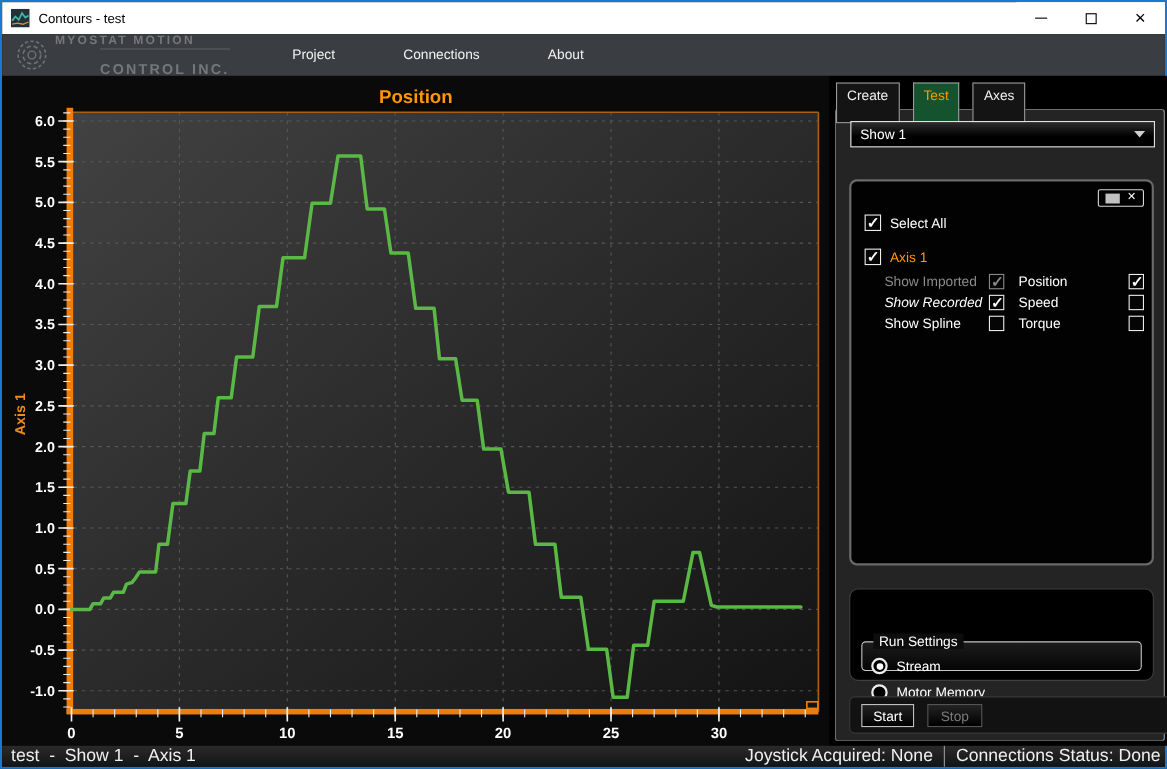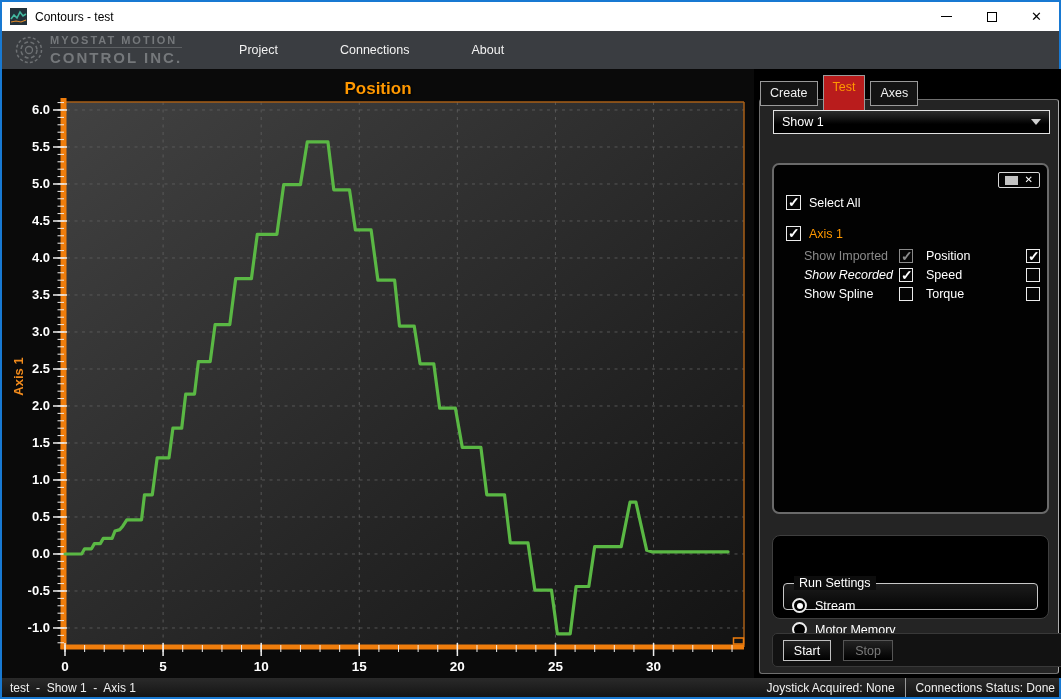--- a/index.html
+++ b/index.html
@@ -14,35 +14,35 @@
   .win-btn { width:45px; height:29px; background:#fff; border:none; color:#000; font-size:13px; display:flex; align-items:center; justify-content:center; cursor:default; }
   .glyph-min { display:block; width:11px; height:1px; background:#000; }
   .glyph-max { display:block; width:10px; height:10px; border:1px solid #000; }
   .glyph-close { font-size:13px; line-height:1; }
 
   
   .menubar { position:absolute; left:0; top:29px; width:1057px; height:38px; background:#3a3d41; display:flex; align-items:center; }
   .logo { display:flex; align-items:center; margin-left:12px; }
   .logo-text { margin-left:6px; color:#75787b; font-weight:bold; }
   .logo-line1 { font-size:11px; letter-spacing:2px; }
-  .logo-line2 { font-size:15px; letter-spacing:2px; border-top:1px solid #5c5f62; margin-top:1px; padding-top:1px; }
+  .logo-line2 { font-size:13px; letter-spacing:2px; border-top:1px solid #5c5f62; margin-top:1px; padding-top:10px;margin-left:41px; }
   .menu-items { display:flex; margin-left:55px; gap:58px; }
   .menu-item { color:#f2f2f2; font-size:12.5px; padding:4px 2px; cursor:default; }
 
   
   .chart-region { position:absolute; left:0; top:67px; width:752px; height:609px; background:#0a0a0a; }
   .chart-title { position:absolute; left:0; top:10px; width:752px; text-align:center; color:#ff9800; font-size:17px; font-weight:bold; text-shadow:1px 1px 2px #000; }
   .chart-ylabel { position:absolute; left:-14px; top:300px; color:#f08a1c; font-size:13px; font-weight:bold; transform:rotate(-90deg); width:60px; text-align:center; }
   #chart-svg { position:absolute; left:0; top:0; }
 
   
   .side-panel { position:absolute; left:753px; top:67px; width:306px; height:609px; background:#000; }
-  .tabs { position:absolute; left:5px; top:6px; display:flex; gap:5px;align-items:center; }
+  .tabs { position:absolute; left:5px; top:6px; display:flex; gap:12px; }
   .tab { border:1px solid #9a9a9a; background:#141414; color:#f0f0f0; font-size:12.5px; padding:4px 9px 5px; cursor:default; }
-  .tab.active { background:#b91c1c; color:#ff9800; padding-bottom:17px; border-bottom-color:#000; }
+  .tab.active { background:#14532d; color:#ff9800; padding-bottom:17px; border-bottom-color:#000; }
   .tab-page { position:absolute; left:4px; top:30px; width:300px; height:575px; background:#242424; border:1px solid #6f6f6f; border-right-color:#aeaeae; border-radius:3px; }
 
   .dropdown { position:absolute; left:18px; top:41px; width:277px; height:24px; border:1px solid #e2e2e2; background:linear-gradient(#2d2d2d,#000 60%); color:#fff; font-size:12.5px; display:flex; align-items:center; padding:0 8px; cursor:default;gap:20px; }
   .dropdown .dd-label { flex:1; }
   .dd-arrow { width:0; height:0; border-left:5px solid transparent; border-right:5px solid transparent; border-top:6px solid #cfcfcf; }
 
   .axis-panel { position:absolute; left:17px; top:94px; width:277px; height:351px; background:#020202; border:2px solid #6a6a6a; border-radius:7px; }
   .mini-controls { position:absolute; right:7px; top:7px; border:1px solid #d8d8d8; border-radius:2px; display:flex; align-items:center; gap:7px; padding:2px 6px; height:16px; }
   .mini-restore { display:inline-block; width:13px; height:9px; background:#c2c2c2; }
   .mini-close { color:#fff; font-size:10px; line-height:1; }
@@ -69,21 +69,21 @@
   .radio { width:15px; height:15px; border:2px solid #ececec; border-radius:50%; background:#000; position:relative; flex:none; }
   .radio.checked::after { content:""; position:absolute; left:2.5px; top:2.5px; width:6px; height:6px; border-radius:50%; background:#fff; }
   .radio-label { color:#fff; font-size:12.5px; }
 
   .btn-bar { position:absolute; left:17px; top:564px; width:323px; height:34px; background:#121212; border:1px solid #383838; border-radius:5px; }
   .btn { position:absolute; top:6px; height:21px; font-size:12.5px; background:linear-gradient(#232323,#000); border:1px solid #c0c0c0; color:#fff; cursor:default; }
   .btn.start { left:10px; width:48px; }
   .btn.stop { left:70px; width:50px; border-color:#555; color:#7a7a7a; }
 
   
-  .statusbar { position:absolute; left:0; top:676px; width:1057px; height:19px; background:linear-gradient(#2a2a2a,#141414); display:flex; align-items:center; color:#f0f0f0; font-size:12px; }
+  .statusbar { position:absolute; left:0; top:676px; width:1057px; height:19px; background:linear-gradient(#2a2a2a,#141414); display:flex; align-items:center; color:#f0f0f0; font-size:16px; }
   .status-left { margin-left:8px; white-space:pre; }
   .status-right { position:absolute; right:4px; display:flex; align-items:center; height:100%; }
   .status-sep { width:1px; height:100%; background:#9a9a9a; margin:0 10px; }
 </style>
 </head>
 <body>
 
 <div class="window">
 
   <div class="titlebar">

